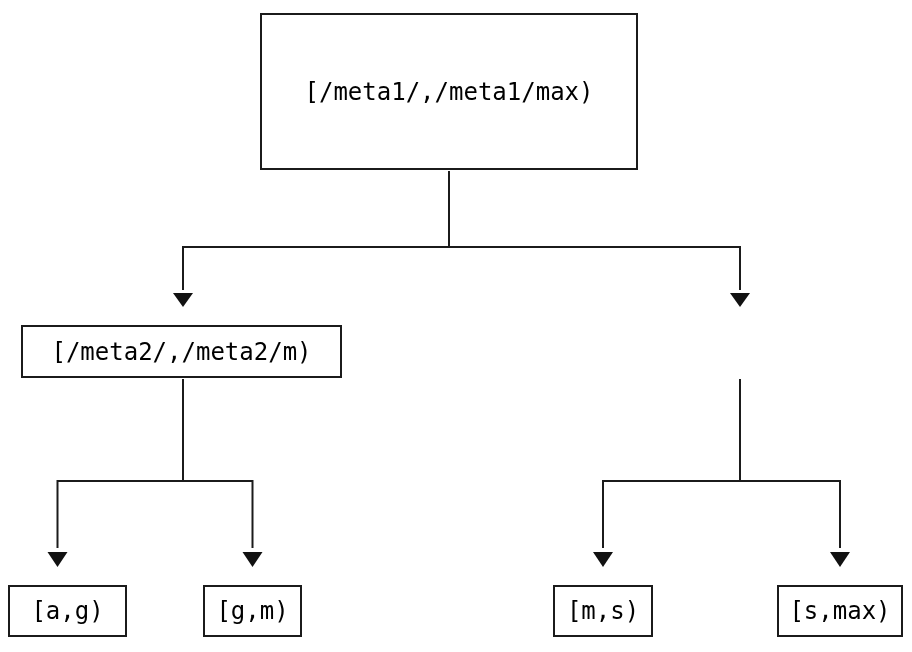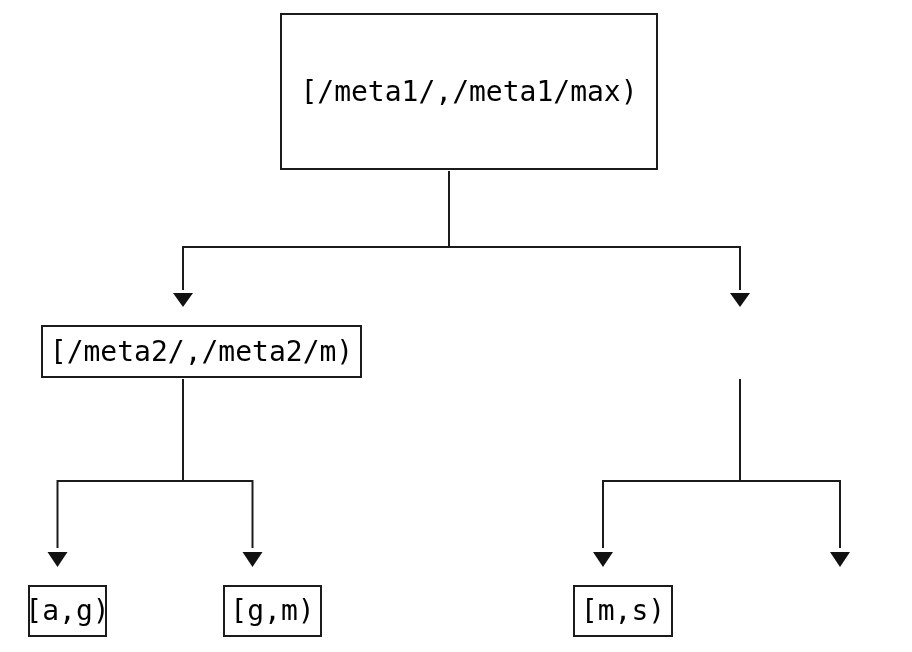--- a/index.html
+++ b/index.html
@@ -33,29 +33,28 @@
     stroke: none;
   }
   .node {
     position: absolute;
     box-sizing: border-box;
     border: 2px solid #1b1b1b;
     background: #ffffff;
     display: flex;
     align-items: center;
     justify-content: center;
-    font-size: 28px;
+    font-size: 24px;
     line-height: 1;
     white-space: nowrap;
-    margin-left: 20px;
   }
   .node-root   { left: 260px; top: 13px;  width: 378px; height: 157px; }
   .node-c0     { left: 21px;  top: 325px; width: 321px; height: 53px; }
   .node-c1     { left: 580px; top: 325px; width: 320px; height: 53px; }
-  .node-l0     { left: 8px;   top: 585px; width: 79px;  height: 52px; }
+  .node-l0     { left: 8px;   top: 585px; width: 119px;  height: 52px; }
   .node-l1     { left: 203px; top: 585px; width: 99px;  height: 52px; }
   .node-l2     { left: 553px; top: 585px; width: 100px; height: 52px; }
   .node-l3     { left: 777px; top: 585px; width: 126px; height: 52px; }
 </style>
 </head>
 <body>
 
 <div class="canvas">
 
   <svg class="edges" viewBox="0 0 912 652" xmlns="http://www.w3.org/2000/svg">
@@ -92,14 +91,15 @@
 
   <div class="node node-c0">[/meta2/,/meta2/m)</div>
 
 
   <div class="node node-l0">[a,g)</div>
 
   <div class="node node-l1">[g,m)</div>
 
   <div class="node node-l2">[m,s)</div>
 
+  <div class="node node-l3">[s,max)</div>
 
 </div>
 
 </body></html>

